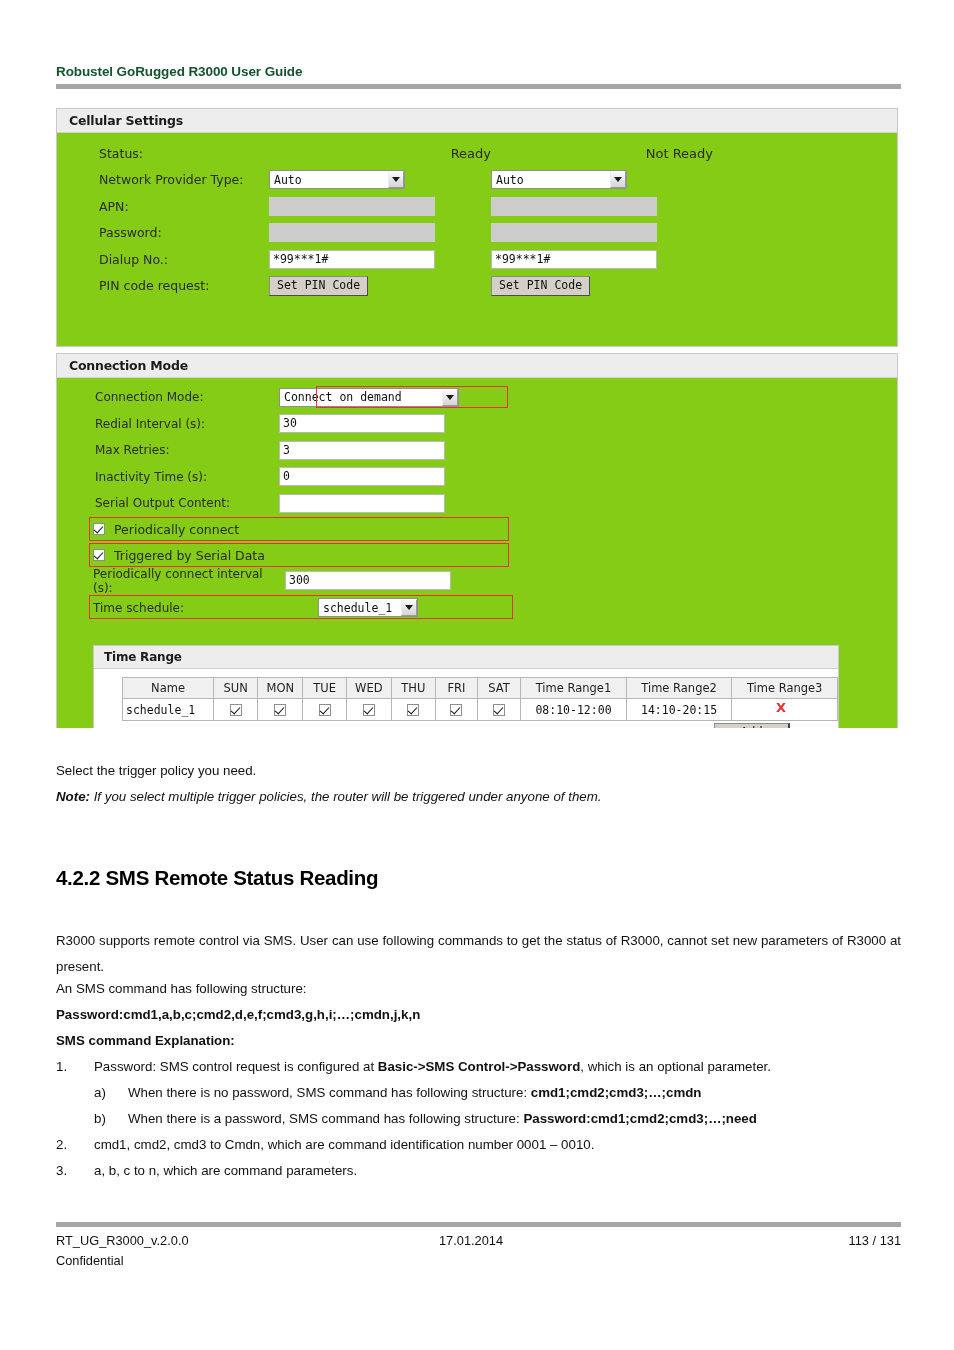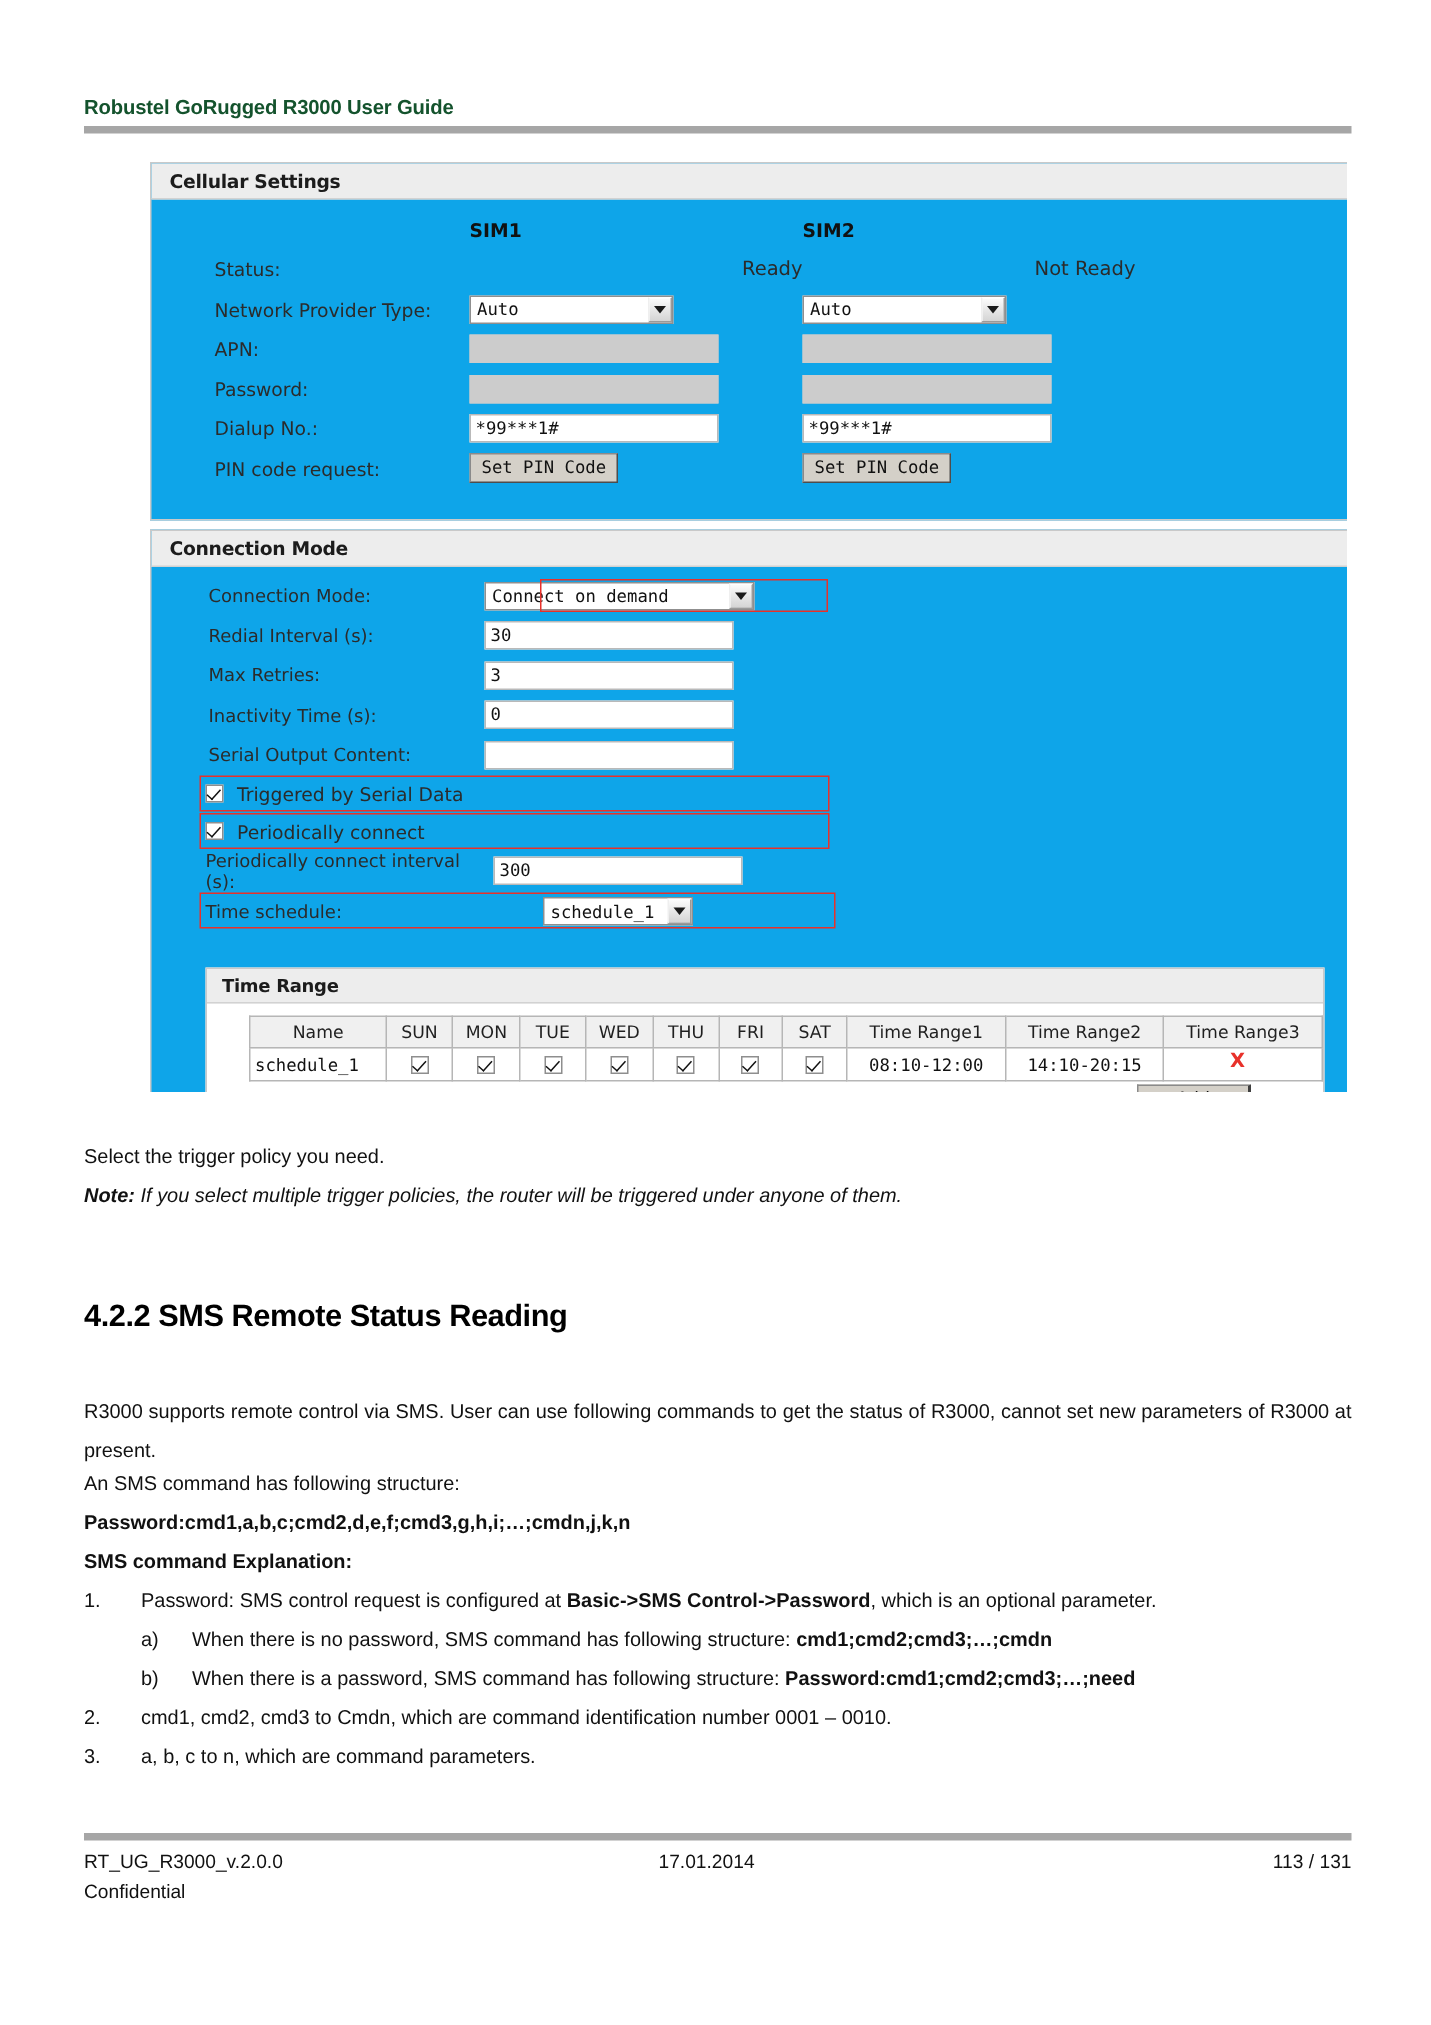--- a/index.html
+++ b/index.html
@@ -43,23 +43,22 @@
     top: 108px;
     width: 842px;
     height: 620px;
     overflow: hidden;
     font-family: "DejaVu Sans", sans-serif;
     font-size: 12px;
     color: #222;
   }
   .panel {
     border: 1px solid #c9c9c9;
-    background: #0ea5e9;
-    box-sizing: border-box;
-    margin-left: 44px;
+    background: #84cc16;
+    box-sizing: border-box;
   }
   .panel-title {
     background: #ededed;
     border-bottom: 1px solid #d2d2d2;
     font-weight: 700;
     font-size: 12.5px;
     color: #1c1c1c;
     padding: 4px 0 4px 12px;
     font-family: "DejaVu Sans", sans-serif;
     letter-spacing: -0.2px;
@@ -384,25 +383,20 @@
   <div class="doc-header-title">Robustel GoRugged R3000 User Guide</div>
   <div class="doc-header-rule"></div>
 </div>
 
 <div class="shot">
 
   <div class="panel" style="position:absolute;left:0;top:0;width:842px;height:239px;">
     <div class="panel-title">Cellular Settings</div>
     <div class="panel-body" style="padding-top:7px;">
 
-      <div class="cs-row">
-        <div class="cs-label"></div>
-        <div class="cs-col cs-head">SIM1</div>
-        <div class="cs-col cs-head">SIM2</div>
-      </div>
 
       <div class="cs-row">
         <div class="cs-label">Status:</div>
         <div class="cs-col cs-val">Ready</div>
         <div class="cs-col cs-val">Not Ready</div>
       </div>
 
       <div class="cs-row">
         <div class="cs-label">Network Provider Type:</div>
         <div class="cs-col">
@@ -505,32 +499,32 @@
         </div>
       </div>
 
       <div class="cm-row">
         <div class="cm-label">Serial Output Content:</div>
         <div class="cm-field">
           <div class="inp"></div>
         </div>
       </div>
 
+      <div style="position:relative;height:26px;">
+        <div class="ckrow">
+          <span class="ckbox checked"></span>
+          <span class="ck-label">Periodically connect</span>
+        </div>
+        <div class="hl" style="left:32px;top:0px;width:420px;height:24px;"></div>
+      </div>
+
       <div style="position:relative;height:25px;">
         <div class="ckrow">
           <span class="ckbox checked"></span>
           <span class="ck-label">Triggered by Serial Data</span>
-        </div>
-        <div class="hl" style="left:32px;top:0px;width:420px;height:24px;"></div>
-      </div>
-
-      <div style="position:relative;height:26px;">
-        <div class="ckrow">
-          <span class="ckbox checked"></span>
-          <span class="ck-label">Periodically connect</span>
         </div>
         <div class="hl" style="left:32px;top:0px;width:420px;height:24px;"></div>
       </div>
 
       <div class="cm-row">
         <div class="cm-label flush">Periodically connect interval (s):</div>
         <div class="cm-field">
           <div class="inp">300</div>
         </div>
       </div>

